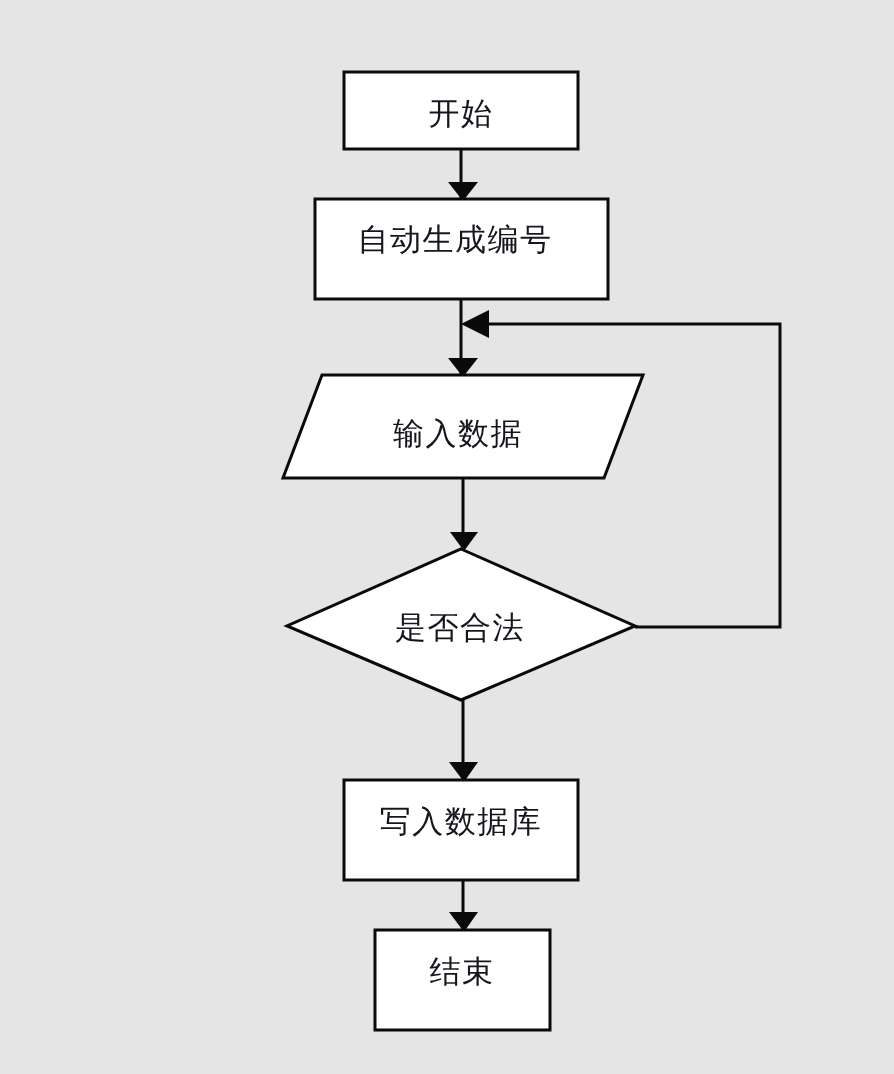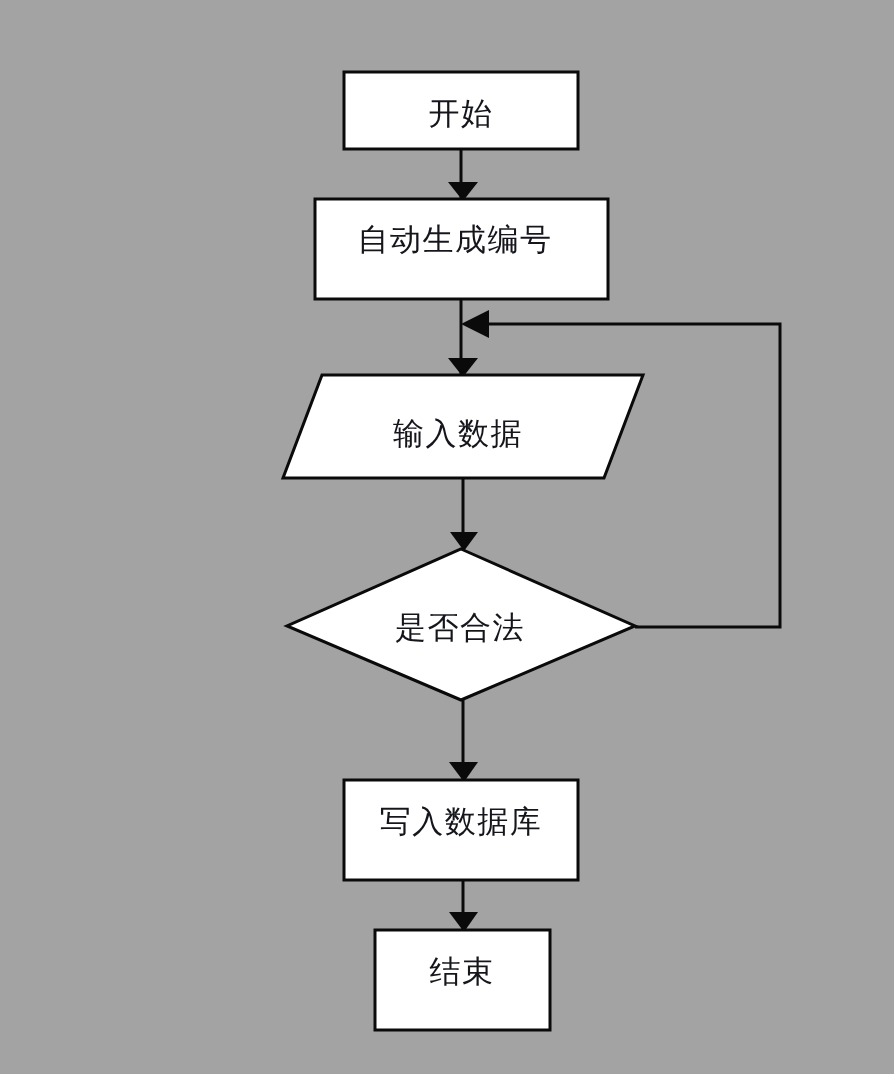--- a/index.html
+++ b/index.html
@@ -8,21 +8,21 @@
     padding: 0;
     background: #ffffff;
   }
   body {
     font-family: "Liberation Serif", "DejaVu Serif", serif;
   }
   #canvas {
     position: relative;
     width: 894px;
     height: 1074px;
-    background: #a3a3a3;
+    background: #e5e5e5;
     overflow: hidden;
   }
   #flow-svg {
     position: absolute;
     top: 0;
     left: 0;
     width: 894px;
     height: 1074px;
   }
   .node-shape {

